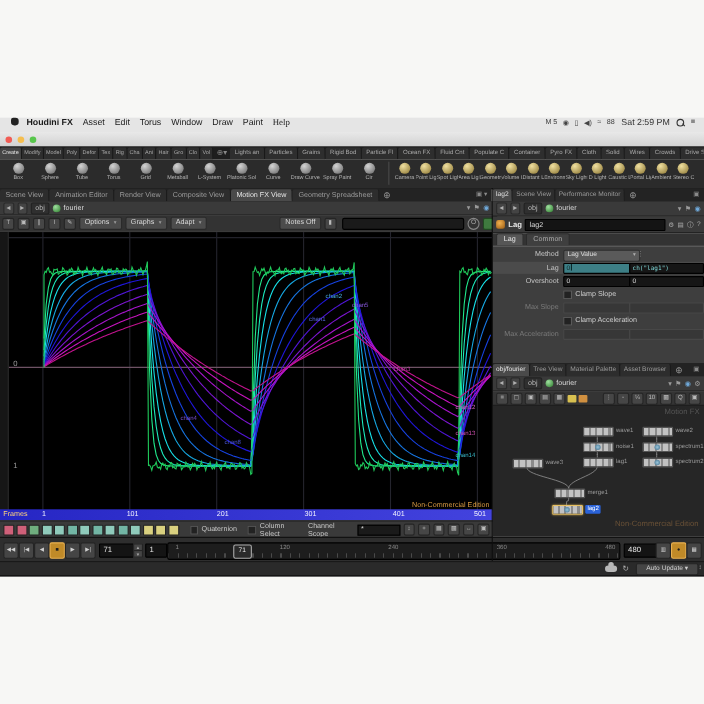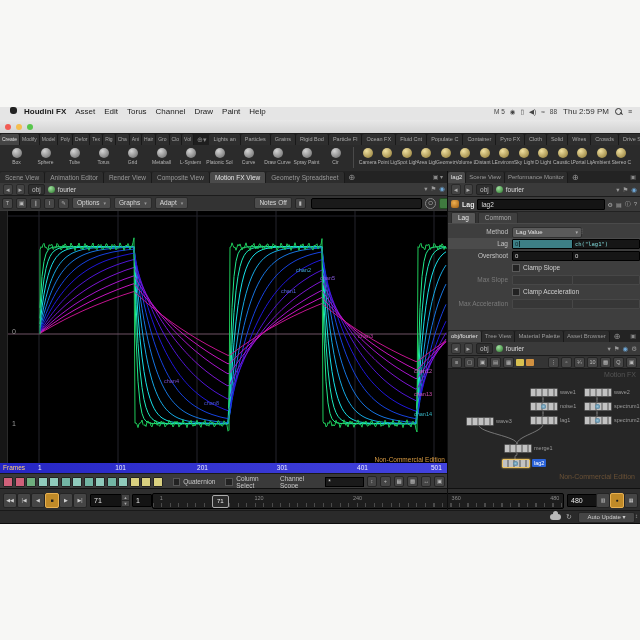--- a/index.html
+++ b/index.html
@@ -139,35 +139,35 @@
 
 <div id="stage">
 
   <div id="menubar" class="abs">
     <span class="apple"></span>
     <span class="appname">Houdini FX</span>
     <div id="menu-items">
         <div class="mitem" style="display: inline-block;">Asset</div>
         <div class="mitem" style="display: inline-block;">Edit</div>
         <div class="mitem" style="display: inline-block;">Torus</div>
-        <div class="mitem" style="display: inline-block;">Channel</div>
+        <div class="mitem" style="display: inline-block;">Window</div>
         <div class="mitem" style="display: inline-block;">Draw</div>
         <div class="mitem" style="display: inline-block;">Paint</div>
-        <div class="mitem" style="display: inline-block;">Help</div>
+        <div class="mitem" style="display: inline-block; font-family: Liberation Serif, serif;">Help</div>
       </div>
     <div id="menu-right">
       <span id="status-icons" style="display:flex;gap:5px;">
           <div class="mstat">M 5</div>
           <div class="mstat">◉</div>
           <div class="mstat">▯</div>
           <div class="mstat">◀)</div>
           <div class="mstat">≈</div>
           <div class="mstat">88</div>
         </span>
-      <span>Thu 2:59 PM</span>
+      <span>Sat 2:59 PM</span>
       <span class="mag"></span>
       <span class="mlist">≡</span>
     </div>
   </div>
 
   <div id="titlebar" class="abs">
     <span class="tl" style="background:#f25c54;"></span>
     <span class="tl" style="background:#f5be4f;"></span>
     <span class="tl" style="background:#58c64c;"></span>
     <span style="width:30px;"></span>

